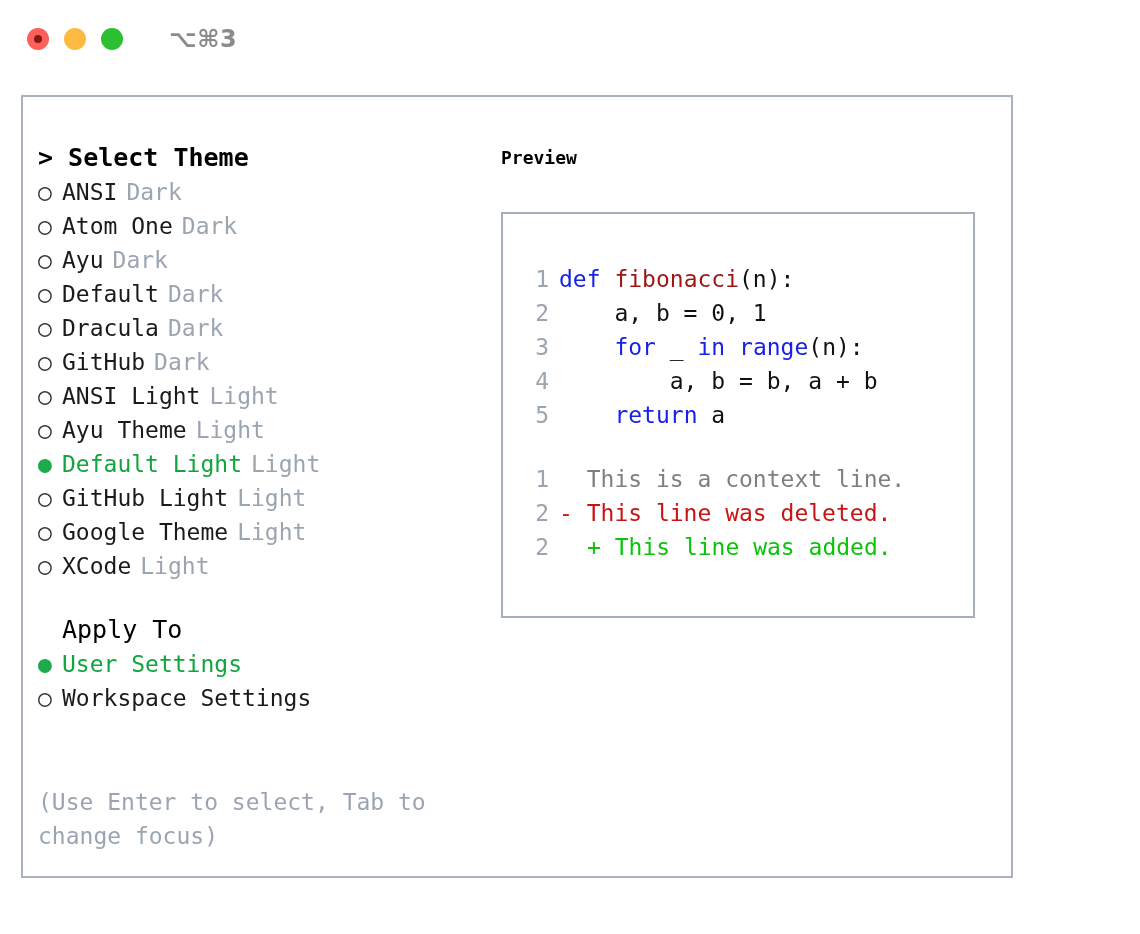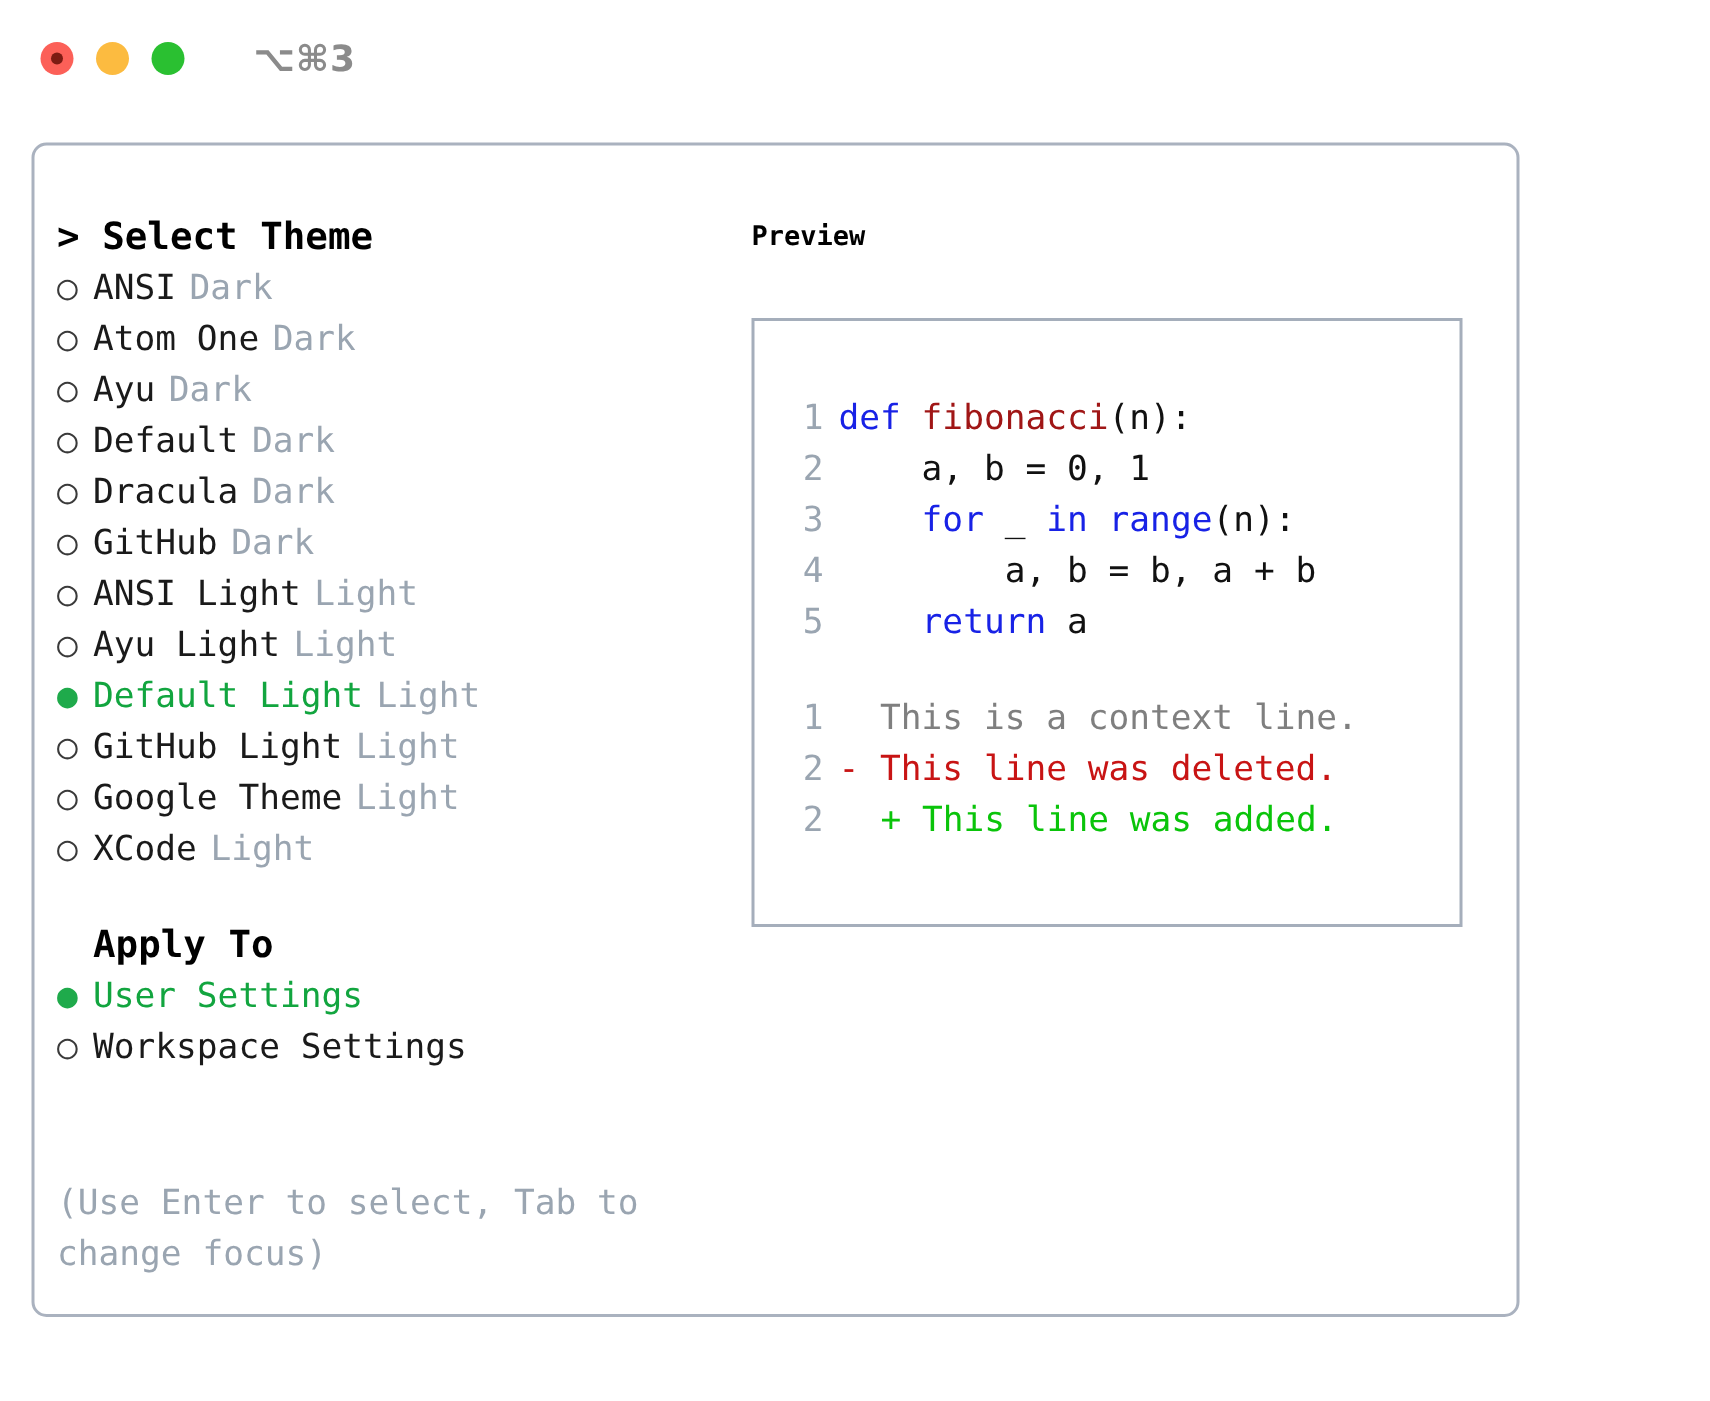--- a/index.html
+++ b/index.html
@@ -67,21 +67,21 @@
   }
 
   
   #panel {
     position: absolute;
     left: 21px;
     top: 95px;
     width: 992px;
     height: 783px;
     border: 2px solid #aab2bf;
-    border-radius: 10px;
+    border-radius: 0;
     box-sizing: border-box;
     background: #ffffff;
   }
 
   #panel-inner {
     position: relative;
     width: 100%;
     height: 100%;
   }
 
@@ -94,21 +94,21 @@
   }
 
   .list-header {
     font-size: 25px;
     font-weight: 700;
     color: #000000;
     line-height: 34px;
     white-space: pre;
   }
   .list-header.plain {
-    font-weight: 700;
+    font-weight: 400;
   }
 
   .opt-row {
     display: flex;
     align-items: baseline;
     line-height: 34px;
     font-size: 23px;
     white-space: pre;
   }
   .bullet {
@@ -214,21 +214,21 @@
       <div id="left-col">
         <div class="list-header">&gt; Select Theme</div>
         <div id="theme-options">
             <div class="opt-row"><span class="bullet">○</span><span class="opt-label">ANSI</span><span class="opt-tag">Dark</span></div>
             <div class="opt-row"><span class="bullet">○</span><span class="opt-label">Atom One</span><span class="opt-tag">Dark</span></div>
             <div class="opt-row"><span class="bullet">○</span><span class="opt-label">Ayu</span><span class="opt-tag">Dark</span></div>
             <div class="opt-row"><span class="bullet">○</span><span class="opt-label">Default</span><span class="opt-tag">Dark</span></div>
             <div class="opt-row"><span class="bullet">○</span><span class="opt-label">Dracula</span><span class="opt-tag">Dark</span></div>
             <div class="opt-row"><span class="bullet">○</span><span class="opt-label">GitHub</span><span class="opt-tag">Dark</span></div>
             <div class="opt-row"><span class="bullet">○</span><span class="opt-label">ANSI Light</span><span class="opt-tag">Light</span></div>
-            <div class="opt-row"><span class="bullet">○</span><span class="opt-label">Ayu Light</span><span class="opt-tag">Light</span></div>
+            <div class="opt-row"><span class="bullet">○</span><span class="opt-label">Ayu Theme</span><span class="opt-tag">Light</span></div>
             <div class="opt-row selected"><span class="bullet selected">●</span><span class="opt-label">Default Light</span><span class="opt-tag">Light</span></div>
             <div class="opt-row"><span class="bullet">○</span><span class="opt-label">GitHub Light</span><span class="opt-tag">Light</span></div>
             <div class="opt-row"><span class="bullet">○</span><span class="opt-label">Google Theme</span><span class="opt-tag">Light</span></div>
             <div class="opt-row"><span class="bullet">○</span><span class="opt-label">XCode</span><span class="opt-tag">Light</span></div>
           </div>
         <div id="spacer-block"></div>
         <div class="list-header plain" style="padding-left:24px">Apply To</div>
         <div id="apply-options">
             <div class="opt-row selected"><span class="bullet selected">●</span><span class="opt-label">User Settings</span></div>
             <div class="opt-row"><span class="bullet">○</span><span class="opt-label">Workspace Settings</span></div>

